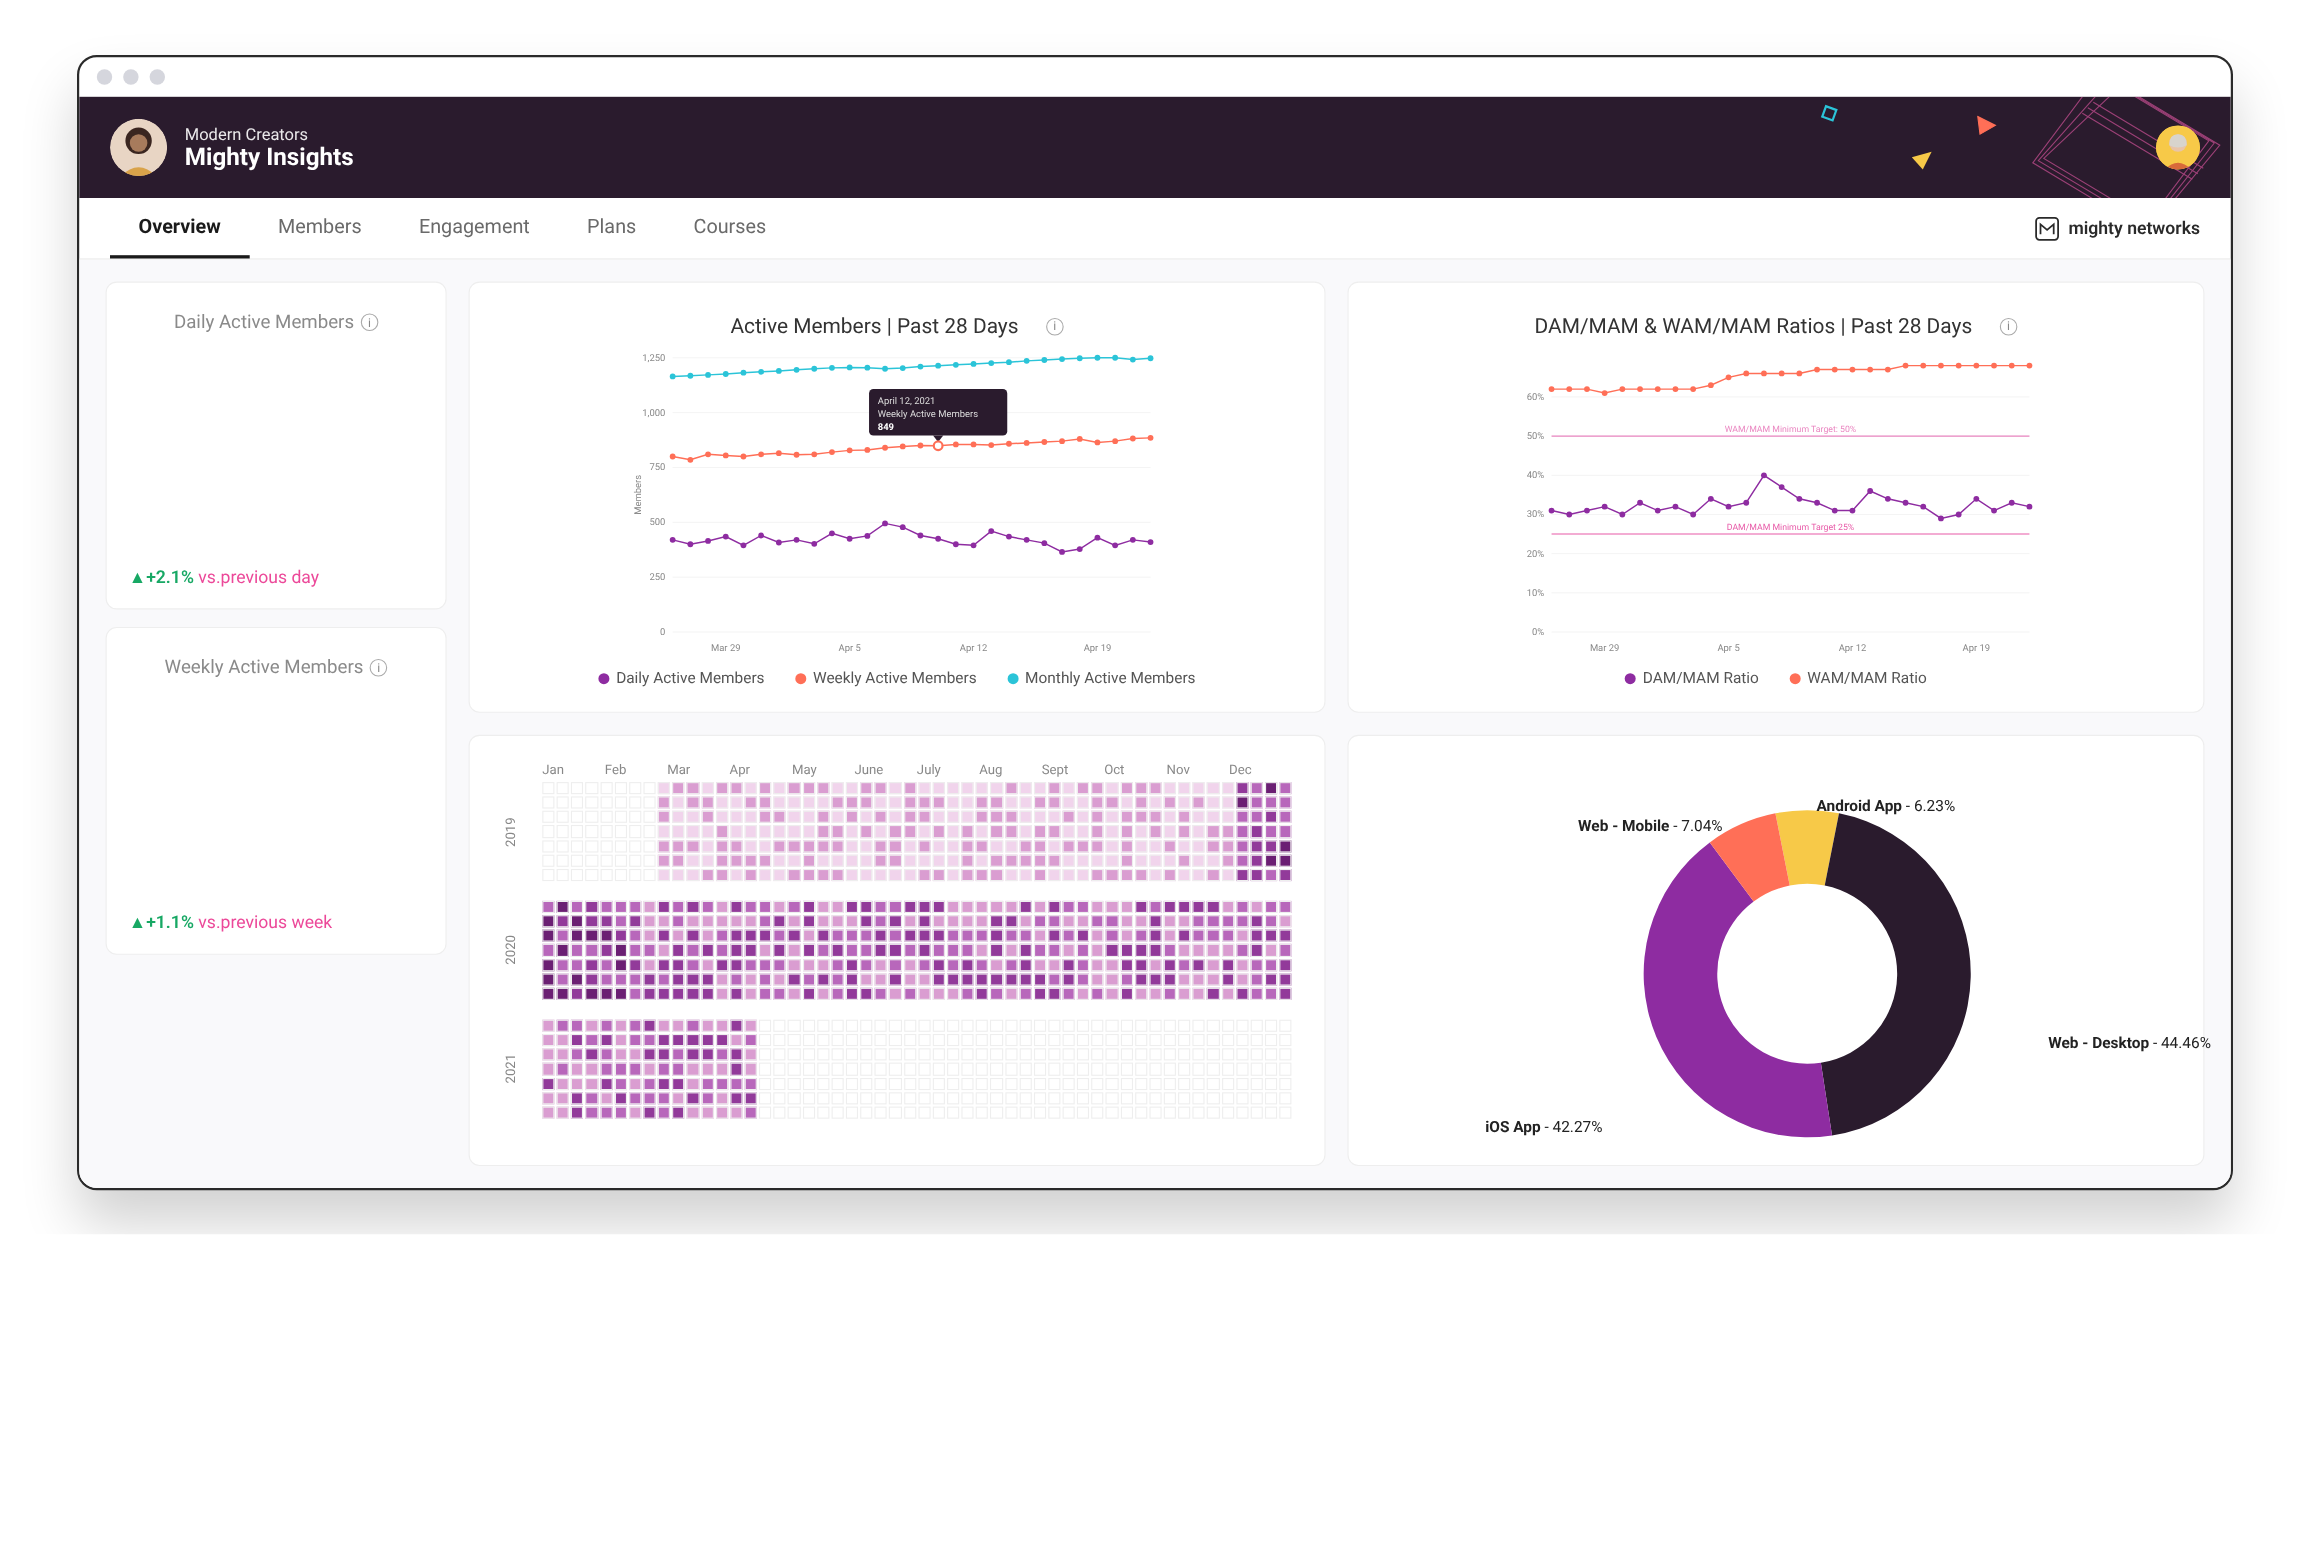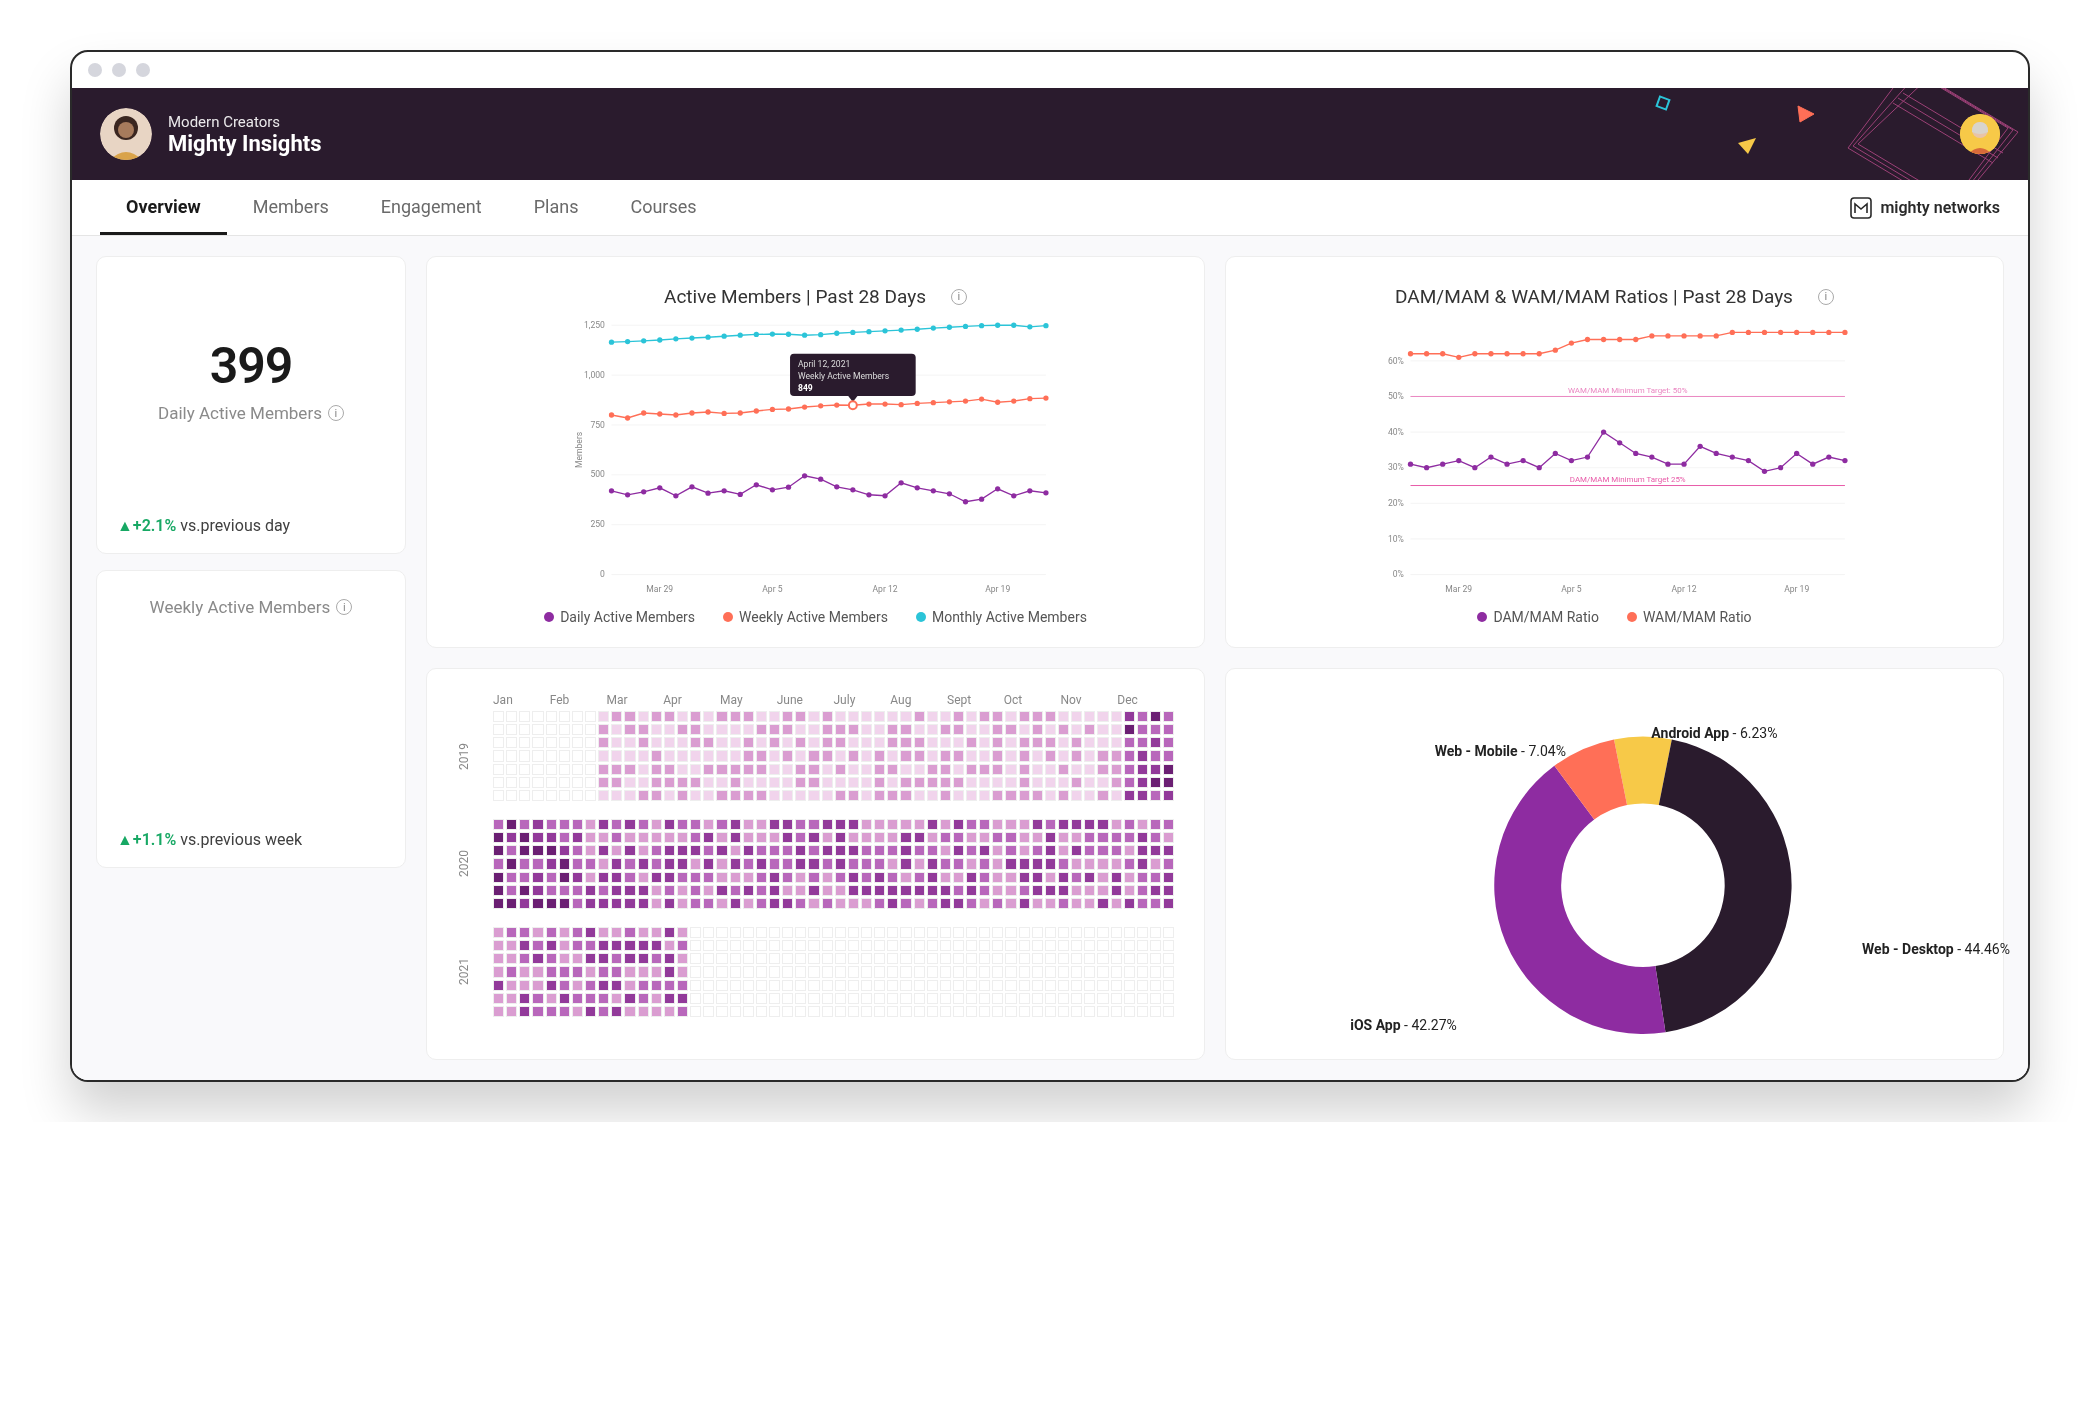--- a/index.html
+++ b/index.html
@@ -96,21 +96,21 @@
     background: #fff;
     border: 1px solid #eee;
     border-radius: 10px;
     padding: 18px 20px;
   }
   .kpi-card { height: 298px; display: flex; flex-direction: column; }
   .kpi-value { font-size: 50px; font-weight: 600; text-align: center; margin-top: 62px; letter-spacing: -1px; }
   .kpi-label { text-align: center; color: #8a8a8a; font-size: 17px; margin-top: 8px; display: flex; justify-content: center; gap: 6px; align-items: center; }
   .kpi-delta { margin-top: auto; font-size: 16px; }
   .delta-up { color: #17a864; font-weight: 600; }
-  .vs-text { color: #404040; }
+  .vs-text { color: #ec4899; }
   .kpi-short { height: auto; padding-bottom: 0; }
 
   .charts {
     display: grid;
     grid-template-columns: 1fr 1fr;
     grid-template-rows: 1fr 1fr;
     gap: 20px;
     min-height: 0;
   }
   .chart-card { display: flex; flex-direction: column; min-height: 0; }
@@ -227,21 +227,20 @@
             <rect x="1" y="1" width="20" height="20" rx="3" fill="none" stroke="#2a2a2a" stroke-width="1.6"></rect>
             <path d="M5 16 L5 7 L11 12 L17 7 L17 16" fill="none" stroke="#2a2a2a" stroke-width="1.6"></path>
           </svg>
         <span>mighty networks</span>
       </div>
     </div>
 
     <div class="content">
       <div class="kpis">
         <div class="card kpi-card">
-          <div class="kpi-value">399</div>
           <div class="kpi-label">
             <span>Daily Active Members</span>
             <span class="info-icon">i</span>
           </div>
           <div class="kpi-delta">
             <span class="delta-up">▲</span><span class="delta-up">+2.1%</span>
             <span class="vs-text">vs.previous day</span>
           </div>
         </div>
         <div class="card kpi-card">

